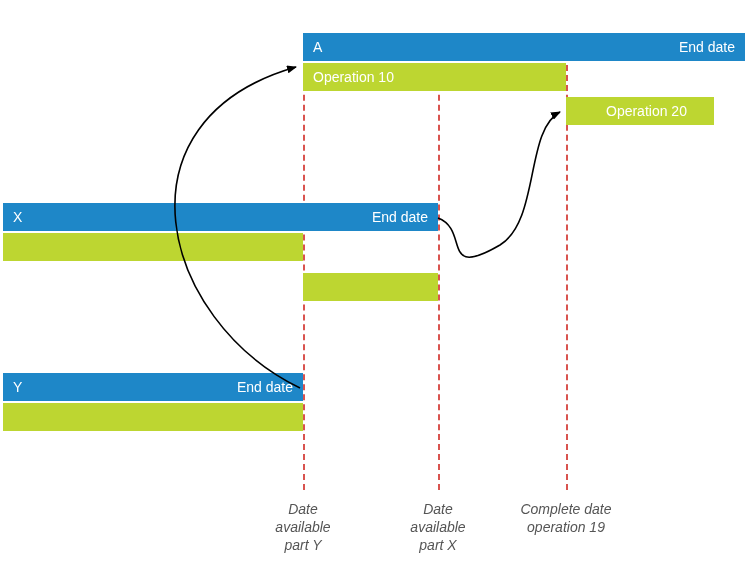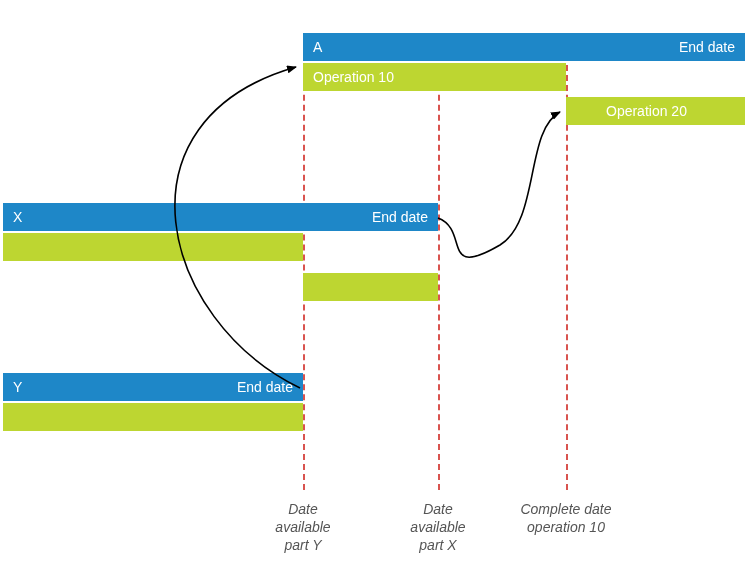--- a/index.html
+++ b/index.html
@@ -62,21 +62,21 @@
 
   <div class="bar bar-blue" style="left:303px; width:442px; top:33px; display:flex; justify-content:space-between;">
     <span>A</span>
     <span>End date</span>
   </div>
 
   <div class="bar bar-green label-left" style="left:303px; width:263px; top:63px;">
     <span>Operation 10</span>
   </div>
 
-  <div class="bar bar-green label-left" style="left:566px; width:179px; top:97px;padding-left:40px;">
+  <div class="bar bar-green label-left" style="left:566px; width:148px; top:97px;padding-left:40px;">
     <span>Operation 20</span>
   </div>
 
   <div class="bar bar-blue" style="left:3px; width:435px; top:203px; display:flex; justify-content:space-between;">
     <span>X</span>
     <span>End date</span>
   </div>
 
   <div class="bar bar-green label-none" style="left:3px; width:300px; top:233px;"></div>
 
@@ -89,21 +89,21 @@
 
   <div class="bar bar-green label-none" style="left:3px; width:300px; top:403px;"></div>
 
   <div class="axis-label" style="left:253px; top:500px; width:100px; white-space:pre-line;">Date
 available
 part Y</div>
   <div class="axis-label" style="left:388px; top:500px; width:100px; white-space:pre-line;">Date
 available
 part X</div>
   <div class="axis-label" style="left:506px; top:500px; width:120px; white-space:pre-line;">Complete date
-operation 10</div>
+operation 19</div>
 
   <svg class="arrow-svg" viewBox="0 0 749 566">
     <defs>
       <marker id="arrowhead" markerWidth="10" markerHeight="8" refX="9" refY="4" orient="auto" markerUnits="userSpaceOnUse">
         <path d="M0,0 L10,4 L0,8 Z" fill="#000"></path>
       </marker>
     </defs>
 
     <path d="M 300 388
              C 160 320, 110 120, 296 67" fill="none" stroke="#000" stroke-width="1.6" marker-end="url(#arrowhead)"></path>

